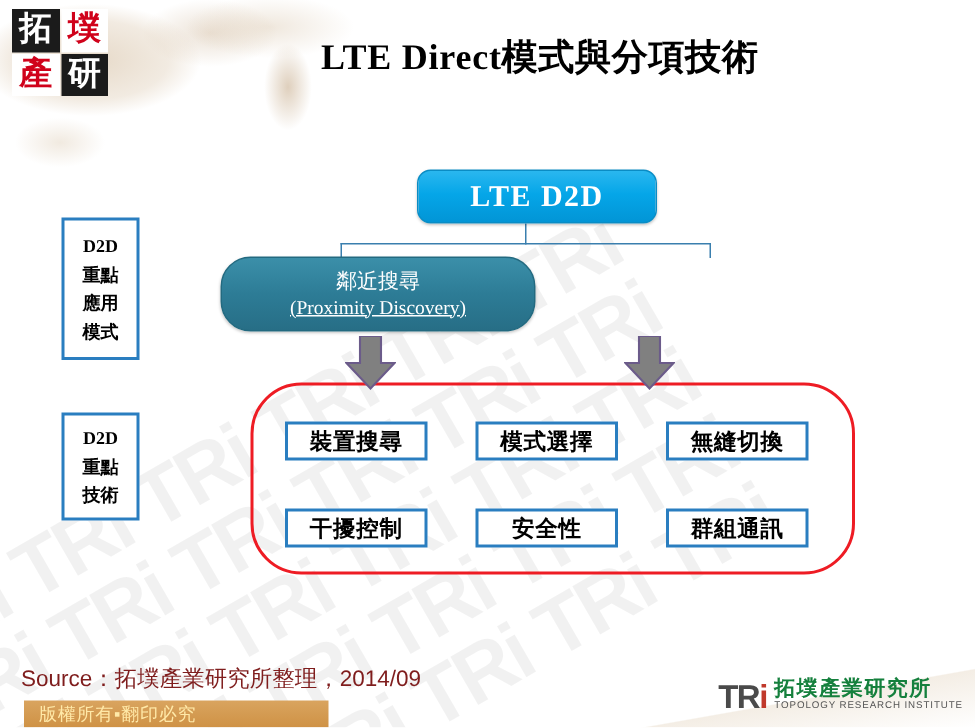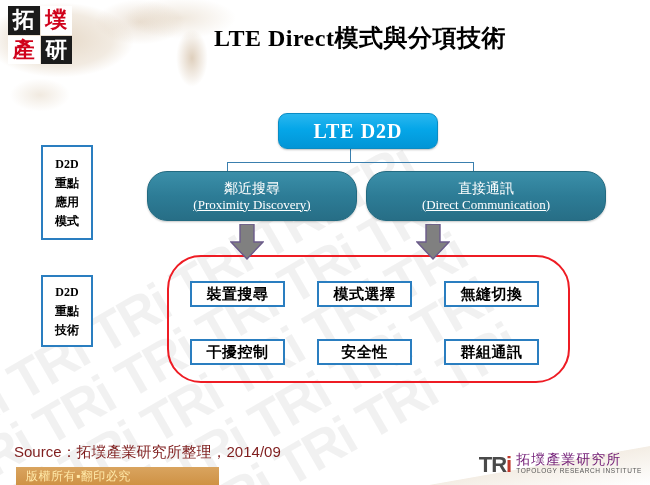--- a/index.html
+++ b/index.html
@@ -268,23 +268,23 @@
     font-weight: bold;
     font-size: 22px;
     line-height: 20px;
     color: #4a4a4a;
     letter-spacing: -1px;
   }
   .tri-mark .i { color: #c0392b; }
   .tri-words { display: flex; flex-direction: column; line-height: 1; }
   .tri-cn {
     font-family: "DejaVu Sans", sans-serif;
-    font-weight: normal;
+    font-weight: bold;
     font-size: 14px;
-    color: #701a75;
+    color: #15803d;
     letter-spacing: 1px;
   }
   .tri-en {
     font-family: "Liberation Sans", "DejaVu Sans", sans-serif;
     font-size: 6.5px;
     color: #555555;
     letter-spacing: 0.6px;
     margin-top: 2px;
   }
   .tri-swoosh {
@@ -337,24 +337,20 @@
   <div class="node-top">LTE  D2D</div>
 
   <div class="conn" id="conn-vert-main"></div>
   <div class="conn" id="conn-horiz"></div>
   <div class="conn" id="conn-vert-left"></div>
   <div class="conn" id="conn-vert-right"></div>
 
   <div class="node-mode" id="node-proximity">
     <span class="cn">鄰近搜尋</span>
     <span class="en">(Proximity Discovery)</span>
-  </div>
-  <div class="node-mode" id="node-direct">
-    <span class="cn">直接通訊</span>
-    <span class="en">(Direct Communication)</span>
   </div>
 
   <svg class="arrow-down" id="arrow-left" viewBox="0 0 34 36">
     <polygon points="10,0 24,0 24,18 33,18 17,35 1,18 10,18" fill="#808080" stroke="#6b5b8a" stroke-width="1.4"></polygon>
   </svg>
   <svg class="arrow-down" id="arrow-right" viewBox="0 0 34 36">
     <polygon points="10,0 24,0 24,18 33,18 17,35 1,18 10,18" fill="#808080" stroke="#6b5b8a" stroke-width="1.4"></polygon>
   </svg>
 
   <div class="red-oval"></div>

